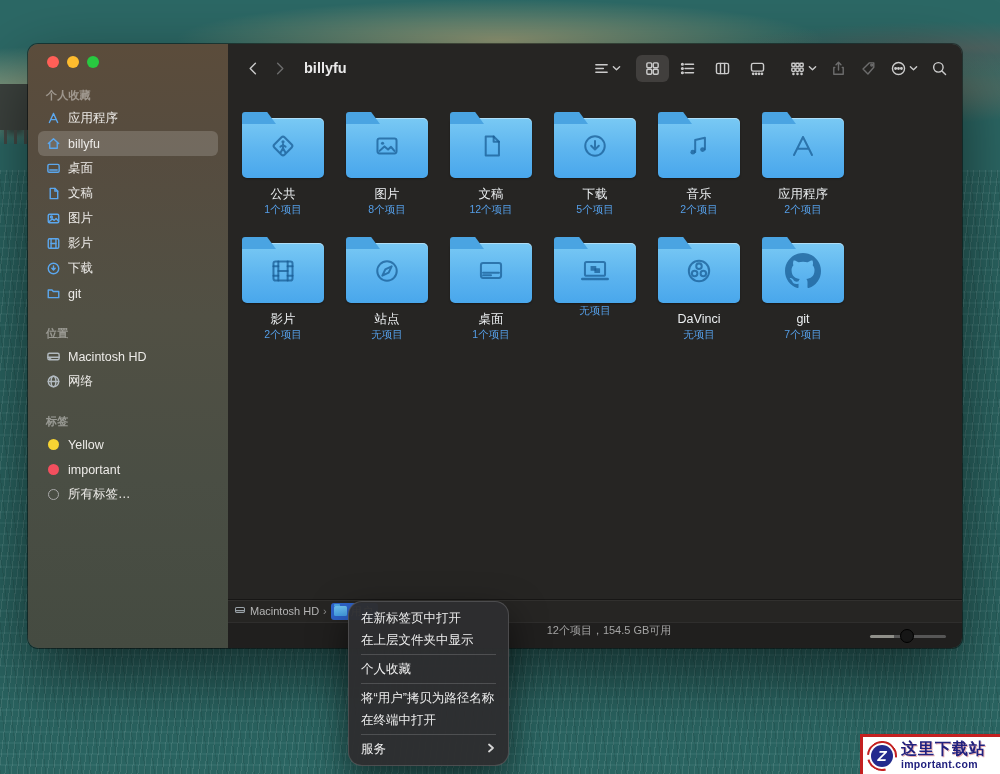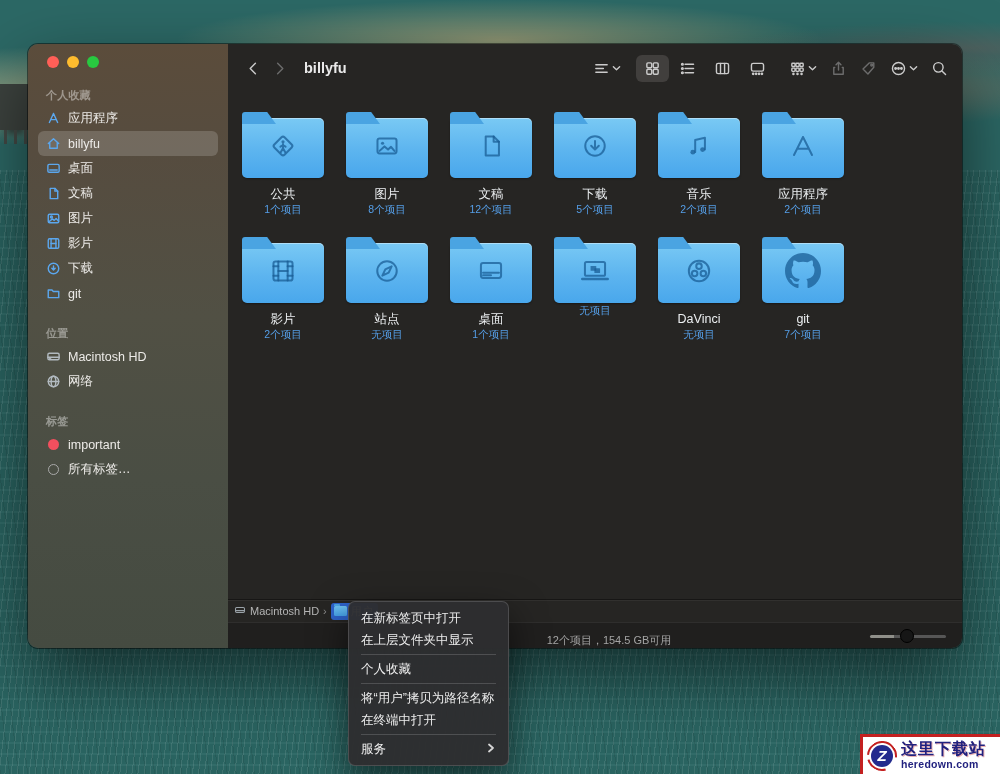--- a/index.html
+++ b/index.html
@@ -74,31 +74,31 @@
   .cell .fcount { margin-top:1px; font-size:10.5px; color:#559ee7; }
 
   
   .pathbar { height:23px; flex:0 0 23px; display:flex; align-items:center; gap:4px; padding:0 6px;
     font-size:11px; color:#b5b5b5; border-top:1px solid rgba(0,0,0,.38); box-shadow:inset 0 1px 0 rgba(255,255,255,.05); }
   .pb-icon svg{ width:12px; height:12px; stroke:#9aa2a8; fill:none; stroke-width:1.4; stroke-linecap:round; stroke-linejoin:round;}
   .pb-sep { color:#8b8b8b; font-size:11px; }
   .crumb-sel { display:flex; align-items:center; gap:4px; background:#2e63cb; color:#fff; border-radius:3px; padding:1px 5px 1px 3px; }
   .minifolder { width:13px; height:10px; background:linear-gradient(180deg,#6fc3f2,#46a3ea); border-radius:1.5px; position:relative; }
   .minifolder:before{ content:""; position:absolute; top:-2px; left:0; width:6px; height:2px; background:#4aa4e2; border-radius:1px 1px 0 0; }
-  .statusbar { height:26px; flex:0 0 26px; position:relative; display:flex; align-items:flex-end; justify-content:center;
+  .statusbar { height:26px; flex:0 0 26px; position:relative; display:flex; align-items:flex-start; justify-content:center;
     font-size:11px; color:#a4a4a4; border-top:1px solid rgba(255,255,255,.07); background:rgba(0,0,0,.14); }
   .status-text { transform:translateX(14px); }
   .zoom-slider { position:absolute; right:16px; top:50%; transform:translateY(-50%); width:76px; height:14px; }
   .zs-track { position:absolute; top:6px; left:0; right:0; height:3px; border-radius:2px;
     background:linear-gradient(90deg,#90908a 0 32%, #565656 32% 100%); }
   .zs-knob { position:absolute; left:30px; top:0; width:14px; height:14px; border-radius:50%; background:#161616; border:1px solid #000; }
 
   
   .context-menu { position:absolute; left:348px; top:601px; width:161px; z-index:50;
-    background:rgba(45,45,47,.97); border:1px solid rgba(255,255,255,.15); border-radius:7px;
+    background:rgba(45,45,47,.97); border:1px solid rgba(255,255,255,.15); border-radius:14px;
     box-shadow:0 14px 36px rgba(0,0,0,.55); padding:5px 0; }
   .menu-item { height:22px; display:flex; align-items:center; justify-content:space-between; padding:0 12px;
     font-size:12.5px; color:#ededed; white-space:nowrap; }
   .menu-sep { height:1px; background:rgba(255,255,255,.16); margin:3px 12px; }
   .submenu-arrow svg { width:10px; height:10px; stroke:#d5d5d5; stroke-width:1.8; fill:none; stroke-linecap:round; stroke-linejoin:round; }
 
   
   .watermark { position:absolute; right:0; bottom:0; width:140px; height:40px; z-index:60; background:#fff;
     border-top:3px solid #c32020; border-left:3px solid #c32020; display:flex; align-items:center; padding:2px 4px 2px 3px; gap:3px; }
   .wm-logo { position:relative; width:32px; height:32px; flex:0 0 32px; }
@@ -224,20 +224,26 @@
               <ellipse cx="8" cy="8" rx="2.5" ry="5.6"></ellipse>
               <line x1="2.4" y1="8" x2="13.6" y2="8"></line>
             </svg>
           </span>
         <span>网络</span>
       </div>
 
       <div class="side-section-title">标签</div>
       <div class="side-item">
         <span class="sicon">
+            <span class="dot" style="background:#f7d433;"></span>
+          </span>
+        <span>Yellow</span>
+      </div>
+      <div class="side-item">
+        <span class="sicon">
             <span class="dot" style="background:#f34f5e;"></span>
           </span>
         <span>important</span>
       </div>
       <div class="side-item">
         <span class="sicon">
             <span class="ring"></span>
           </span>
         <span>所有标签…</span>
       </div>
@@ -546,16 +552,16 @@
   </div>
 
   <div class="watermark">
     <span class="wm-logo">
       <span class="wm-ring"></span>
         <span class="wm-ring2"></span>
       <span class="wm-disc">Z</span>
     </span>
     <span class="wm-text">
       <span class="wm-title">这里下载站</span>
-      <span class="wm-domain">heredown.com</span>
+      <span class="wm-domain">important.com</span>
     </span>
   </div>
 </div>
 
 </body></html>

